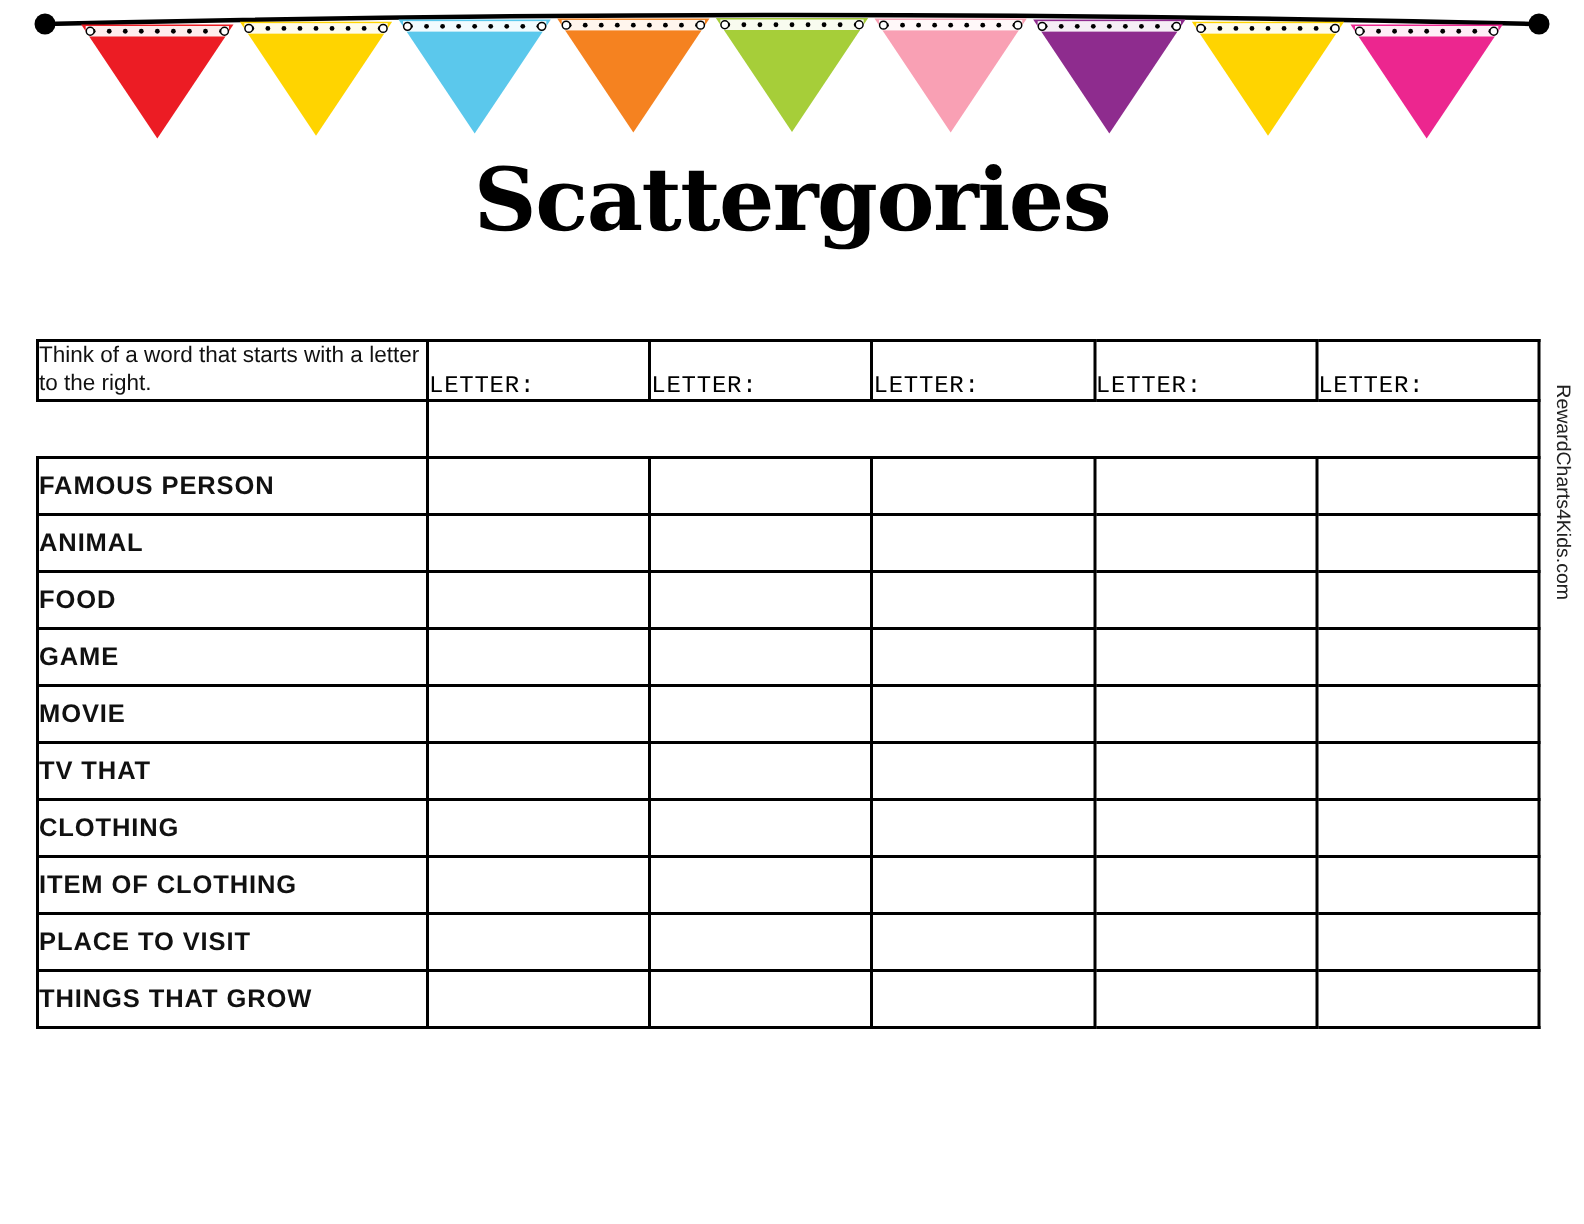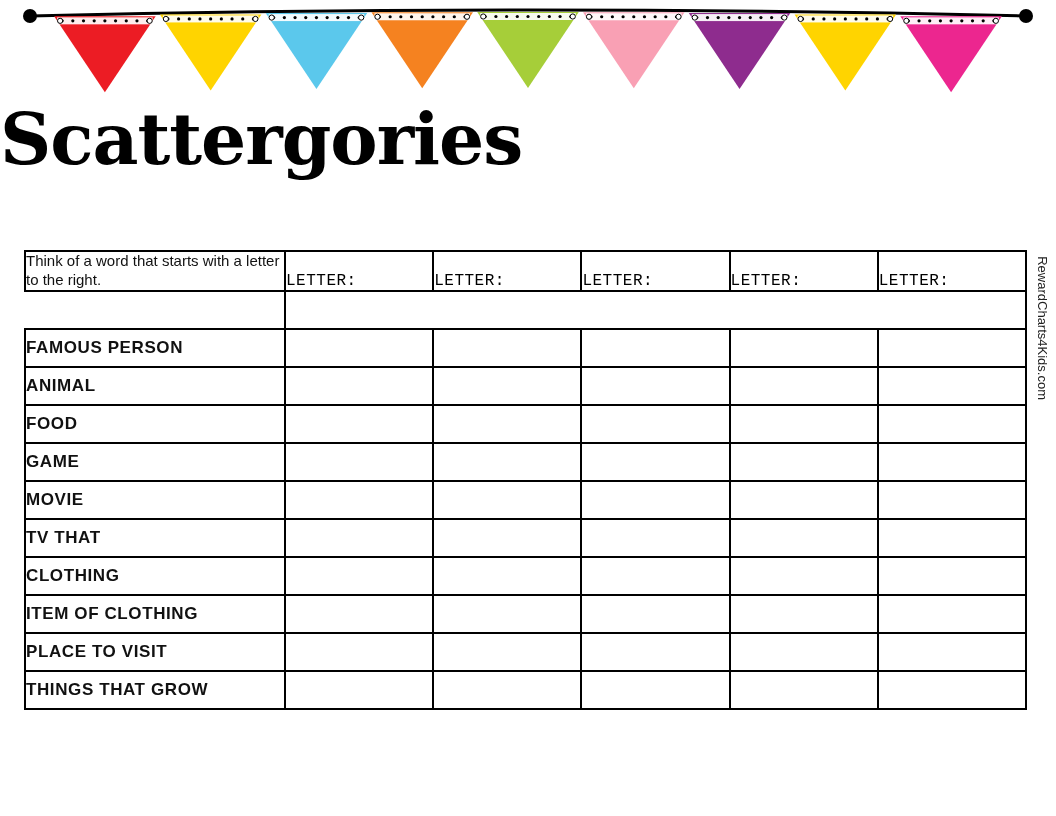--- a/index.html
+++ b/index.html
@@ -23,23 +23,24 @@
     width: 1056px;
     height: 110px;
   }
 
   
   #title {
     position: absolute;
     top: 104px;
     left: 0;
     width: 1056px;
+    text-align: center;
     font-family: "DejaVu Serif", serif;
     font-weight: bold;
-    font-size: 71px;
+    font-size: 58px;
     letter-spacing: -1px;
     color: #000;
     line-height: 1;
   }
 
   
   #credit {
     position: absolute;
     right: 6px;
     top: 400px;
@@ -48,21 +49,21 @@
     transform: rotate(90deg);
     transform-origin: right top;
     white-space: nowrap;
     font-family: "Liberation Sans", sans-serif;
   }
 
   
   #sheet {
     position: absolute;
     left: 24px;
-    top: 250px;
+    top: 226px;
     width: 1003px;
   }
   table.grid {
     border-collapse: collapse;
     width: 100%;
     table-layout: fixed;
   }
   table.grid td {
     border: 2px solid #000;
     height: 36px;

